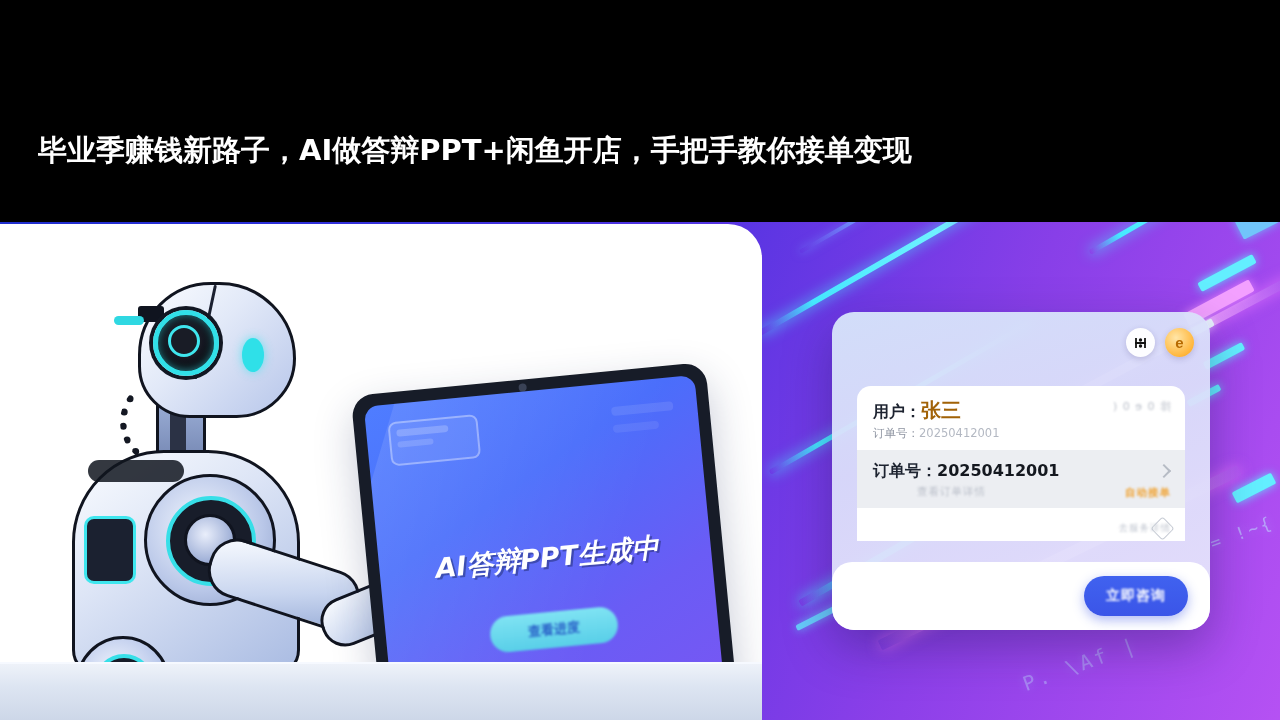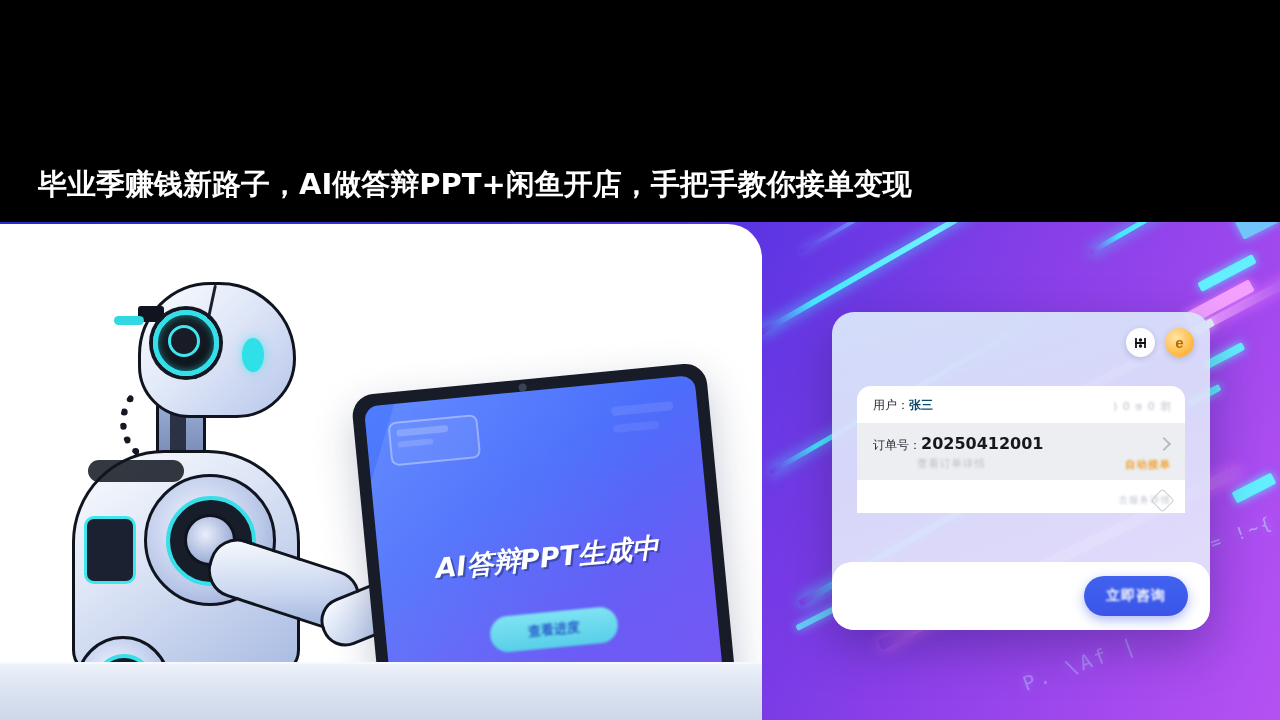--- a/index.html
+++ b/index.html
@@ -37,21 +37,21 @@
     font-size:17px;letter-spacing:3px;white-space:pre;opacity:.55;transform:rotate(-20deg);
     text-shadow:0 0 10px rgba(180,225,255,.6);}
 
   
   .header{position:absolute;left:0;top:0;width:1280px;height:222px;background:#000;z-index:30;overflow:hidden;}
   .hdr-fade{position:absolute;right:0;top:0;width:300px;height:222px;
     background:linear-gradient(90deg,rgba(0,0,0,1) 0%,rgba(0,0,0,.92) 30%,rgba(0,0,0,.45) 62%,rgba(0,0,0,.05) 100%);}
   .title{position:absolute;left:38px;top:40px;font-size:72px;line-height:80px;font-weight:bold;color:#fff;
     font-family:"DejaVu Sans","Liberation Sans",sans-serif;letter-spacing:-1px;
     text-shadow:0 0 2px rgba(255,255,255,.45), 3px 3px 0 rgba(0,0,0,.9);white-space:nowrap;font-style:italic;}
-  .subtitle{position:absolute;left:38px;top:166px;font-size:29px;line-height:36px;font-weight:bold;color:#fff;
+  .subtitle{position:absolute;left:38px;top:132px;font-size:29px;line-height:36px;font-weight:bold;color:#fff;
     font-family:"DejaVu Sans","Liberation Sans",sans-serif;letter-spacing:0px;white-space:nowrap;
     text-shadow:1px 1px 0 rgba(0,0,0,.9);}
 
   
   .whitepanel{position:absolute;left:0;top:224px;width:762px;height:496px;background:#fff;
     border-top-right-radius:34px;overflow:hidden;z-index:10;}
 
   
   .robot{position:absolute;left:28px;top:40px;width:330px;height:420px;}
   .rb{position:absolute;}
@@ -125,22 +125,22 @@
   .card-topicons{position:absolute;right:16px;top:16px;display:flex;gap:10px;}
   .cicon{width:29px;height:29px;border-radius:50%;display:flex;align-items:center;justify-content:center;}
   .cicon-w{background:#fdfdff;box-shadow:0 2px 6px rgba(40,30,90,.18);}
   .cicon-o{background:radial-gradient(circle at 38% 34%,#ffe6a8,#ffb63c 70%,#f59c1a);box-shadow:0 2px 6px rgba(40,30,90,.18);}
   .cicon-o .glyph{color:#b86a00;font-size:15px;font-weight:bold;line-height:1;}
 
   .card-body{position:absolute;left:25px;top:74px;width:328px;background:#ffffff;border-radius:14px 14px 0 0;padding:0;}
   .crow{position:relative;padding:11px 16px 9px 16px;}
   .crow-hl{background:#eceef2;}
   .crow-main{display:flex;align-items:baseline;}
-  .crow-label{font-size:12px;font-weight:normal;color:#1d2330;font-family:"DejaVu Sans","Liberation Sans",sans-serif;white-space:nowrap;}
-  .crow-value{font-size:12px;font-weight:bold;color:#0c4a6e;font-family:"DejaVu Sans","Liberation Sans",sans-serif;white-space:nowrap;text-align:right;}
+  .crow-label{font-size:16px;font-weight:bold;color:#1d2330;font-family:"DejaVu Sans","Liberation Sans",sans-serif;white-space:nowrap;}
+  .crow-value{font-size:20px;font-weight:bold;color:#a16207;font-family:"DejaVu Sans","Liberation Sans",sans-serif;white-space:nowrap;text-align:right;}
   .crow-val-mono{font-size:16px;font-weight:bold;color:#14181f;font-family:"DejaVu Sans","Liberation Sans",sans-serif;}
   .crow-sub{margin-top:2px;font-size:11.5px;color:#8d93a0;font-family:"DejaVu Sans","Liberation Sans",sans-serif;white-space:nowrap;}
   .crow-sub .sv{color:#b3b8c2;}
   .crow-sub-blur{margin-top:3px;font-size:10.5px;color:#b9bec8;filter:blur(1.3px);letter-spacing:1px;}
   .crow-right{position:absolute;right:14px;top:10px;text-align:right;}
   .ghost-txt{font-size:11px;color:#b9bec8;filter:blur(.9px);letter-spacing:1px;
     font-family:"DejaVu Sans","Liberation Sans",sans-serif;transform:scaleX(-1);display:inline-block;}
   .badge-orange{position:absolute;right:14px;bottom:8px;font-size:10.5px;color:#f0a436;font-weight:bold;
     filter:blur(1.1px);letter-spacing:1px;}
   .chev{position:absolute;right:16px;top:16px;width:8px;height:8px;border-right:2px solid #b6bbc5;border-top:2px solid #b6bbc5;transform:rotate(45deg);}
@@ -277,20 +277,23 @@
       </div>
     </div>
 
     <div class="card-body">
 
       <div class="crow">
         <div class="crow-main">
           <span class="crow-label">用户：</span>
           <span class="crow-value">张三</span>
         </div>
+        <div class="crow-sub">
+          <span>订单号：</span><span class="sv">20250412001</span>
+        </div>
         <div class="crow-right">
           <span class="ghost-txt">排 0 e 0 (</span>
         </div>
       </div>
 
       <div class="crow crow-hl">
         <div class="crow-main">
           <span class="crow-label">订单号：</span>
           <span class="crow-val-mono">20250412001</span>
         </div>

